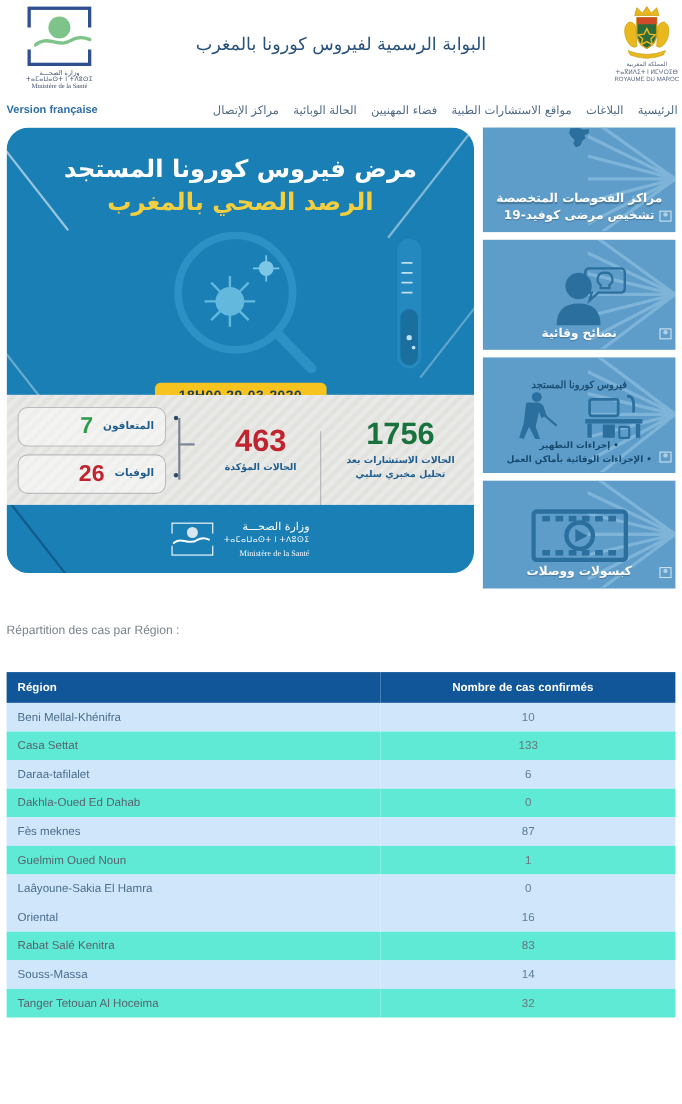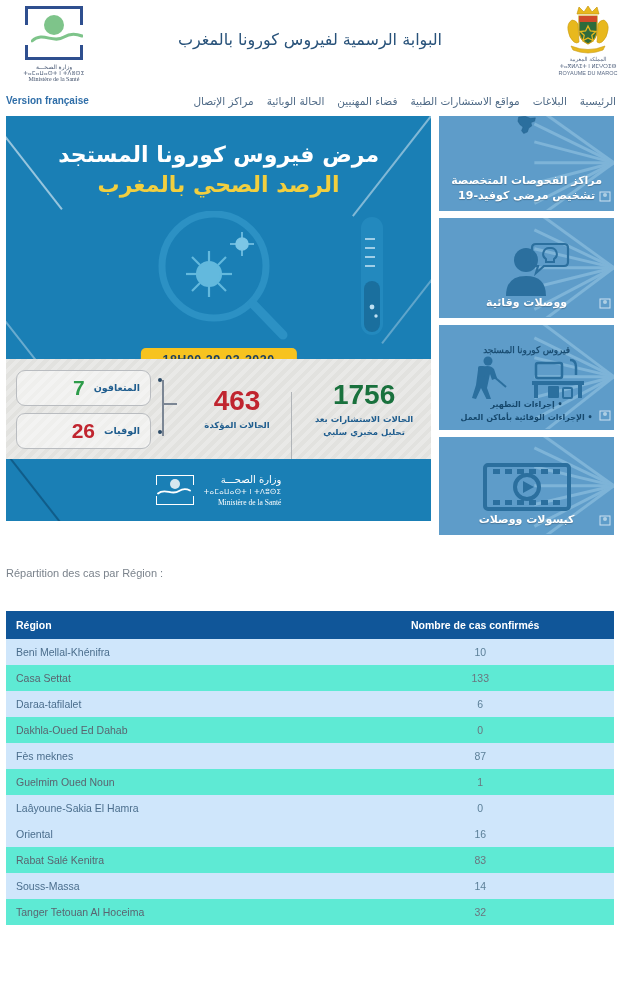--- a/index.html
+++ b/index.html
@@ -57,21 +57,21 @@
   }
   .nav-item { font-size:10.5px; color:#4f6a86; white-space:nowrap; cursor:pointer;
     font-family:"DejaVu Sans","Liberation Sans",sans-serif; }
 
   
   .main { position:relative; width:100%; padding:0 6px; display:flex; gap:8px; }
   .banner-col { width:428px; }
   .side-col { width:176px; display:flex; flex-direction:column; gap:7px; }
 
   
-  .banner { position:relative; width:100%; overflow:hidden; }
+  .banner { position:relative; width:100%; overflow:hidden;border-radius:20px; }
   .banner-top {
     position:relative; background:#1a7fb5; height:243px; overflow:hidden;
   }
   .diag { position:absolute; background:#0f5f8c; opacity:.55; }
   .d1 { width:2px; height:120px; left:18px; top:-14px; transform:rotate(-38deg); background:#ffffff; opacity:.55;}
   .d2 { width:2px; height:150px; left:392px; top:-34px; transform:rotate(38deg); background:#ffffff; opacity:.45;}
   .d3 { width:2px; height:130px; left:6px; top:150px; transform:rotate(-38deg); background:#ffffff; opacity:.35;}
   .d4 { width:2px; height:120px; left:412px; top:120px; transform:rotate(38deg); background:#ffffff; opacity:.3;}
 
   .banner-h1 {
@@ -400,21 +400,21 @@
             <line x1="176" y1="50" x2="96" y2="110"></line>
           </g>
         </svg>
         <svg class="card-art" width="86" height="58" viewBox="0 0 86 58">
           <path d="M30 22 a12 12 0 1 1 24 0 a12 12 0 1 1 -24 0 Z" fill="#2b6f9e"></path>
           <path d="M22 58 q0 -20 20 -20 q20 0 20 20 Z" fill="#2b6f9e"></path>
           <path d="M52 6 h28 q4 0 4 4 v14 q0 4 -4 4 h-20 l-8 7 2 -7 h-2 q-4 0 -4 -4 v-14 q0 -4 4 -4z" fill="none" stroke="#2b6f9e" stroke-width="2.2"></path>
           <path d="M66 10 a6 6 0 0 1 4 11 v3 h-8 v-3 a6 6 0 0 1 4 -11z" fill="none" stroke="#2b6f9e" stroke-width="2"></path>
         </svg>
         <div class="inner">
-          <div class="card-title">ووصلات وقائية</div>
+          <div class="card-title">نصائح وقائية</div>
         </div>
         <svg class="card-badge" viewBox="0 0 12 14">
           <rect x="1" y="1" width="10" height="9" fill="none" stroke="#dfeef7" stroke-width="1"></rect>
           <circle cx="6" cy="4" r="2" fill="#bcd9e9"></circle>
         </svg>
       </div>
 
       <div class="card c3">
         <svg class="rays" viewBox="0 0 176 105" preserveAspectRatio="none">
           <rect width="176" height="105" fill="#5e9cc9"></rect>

